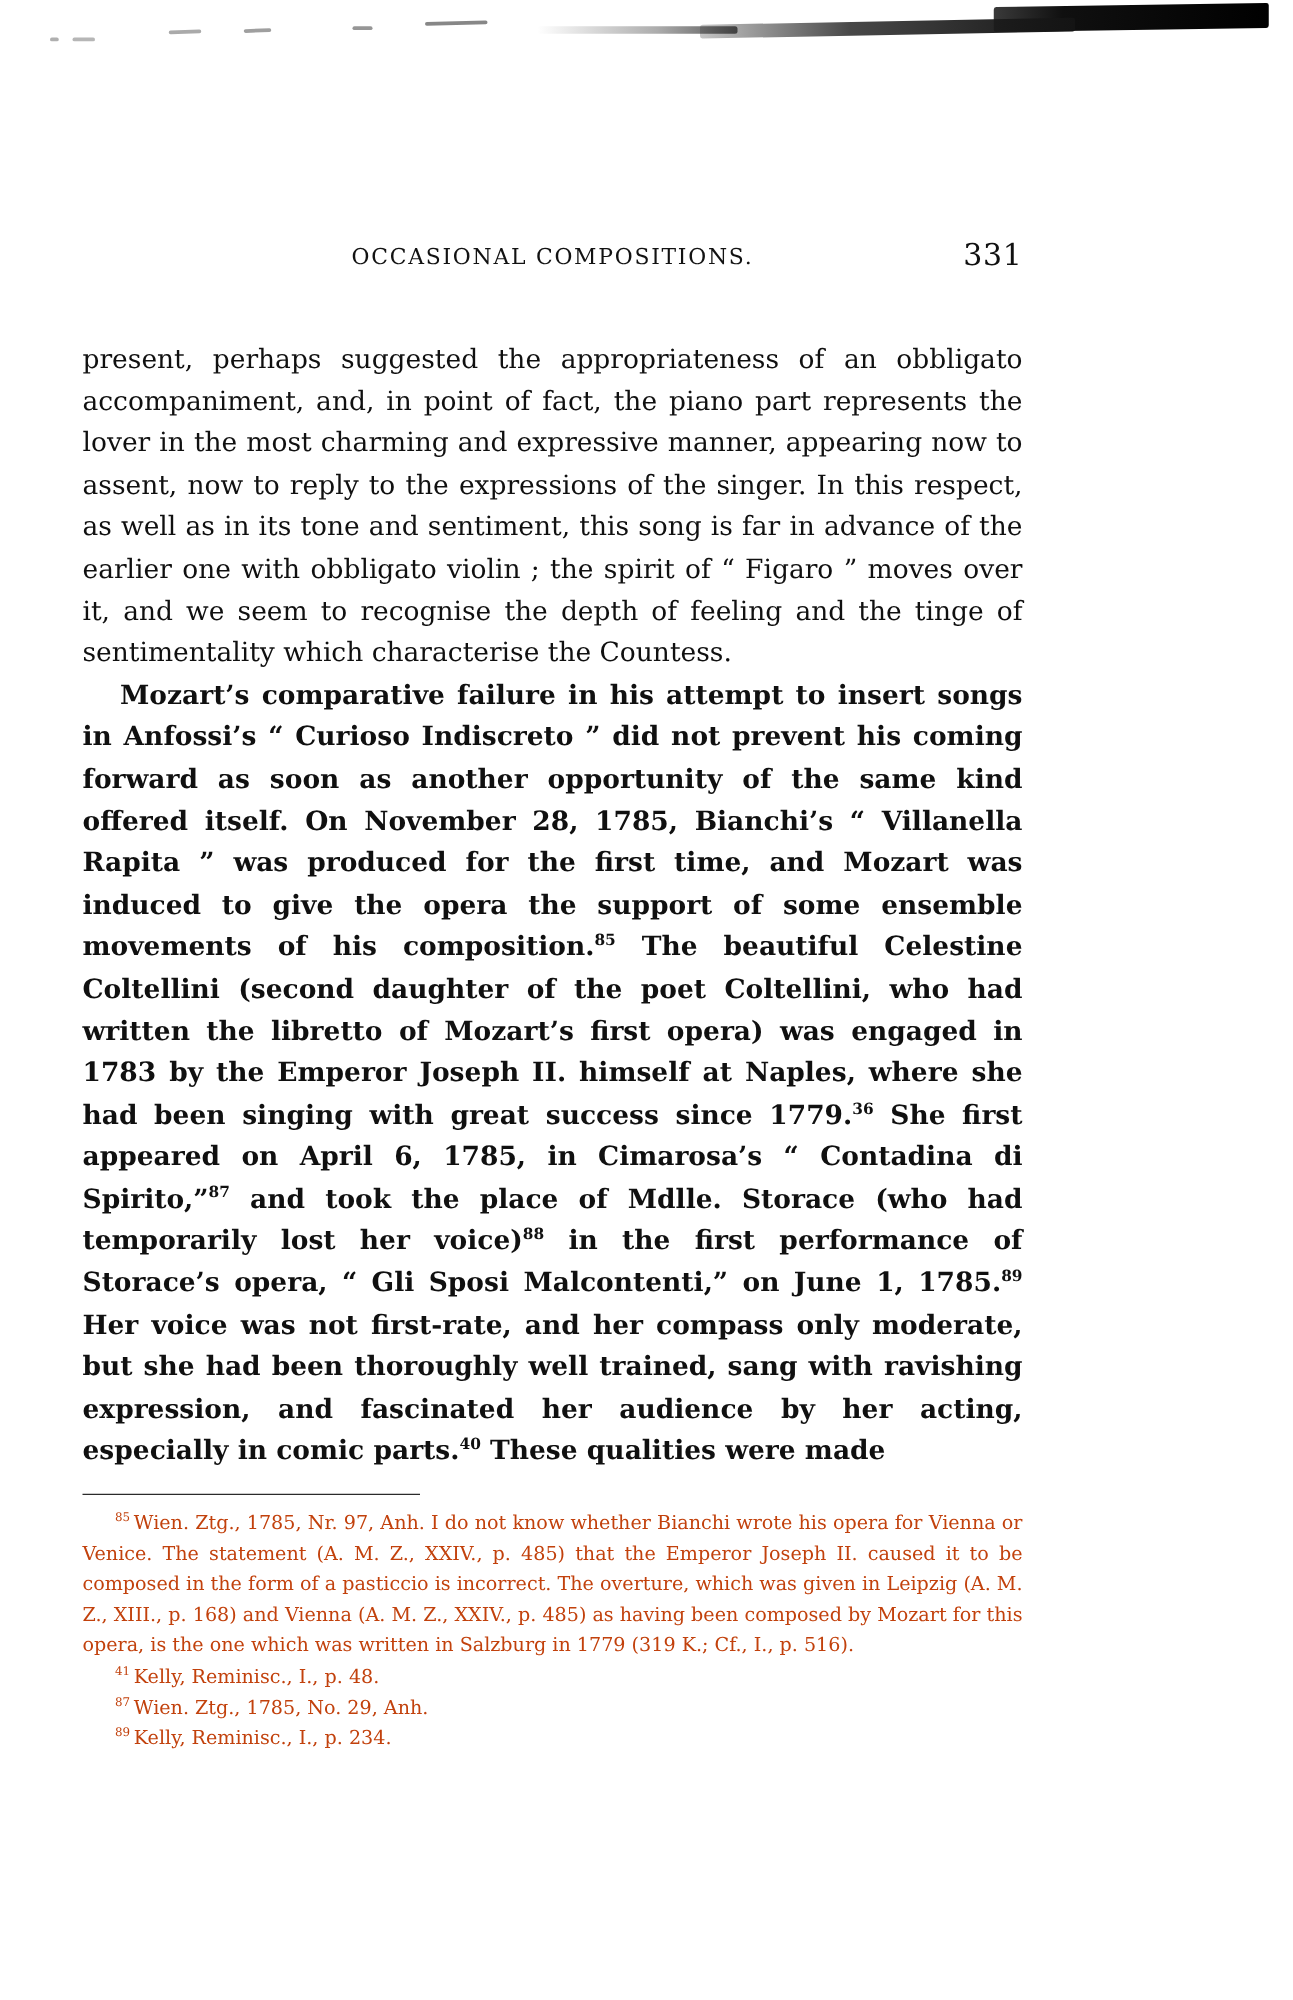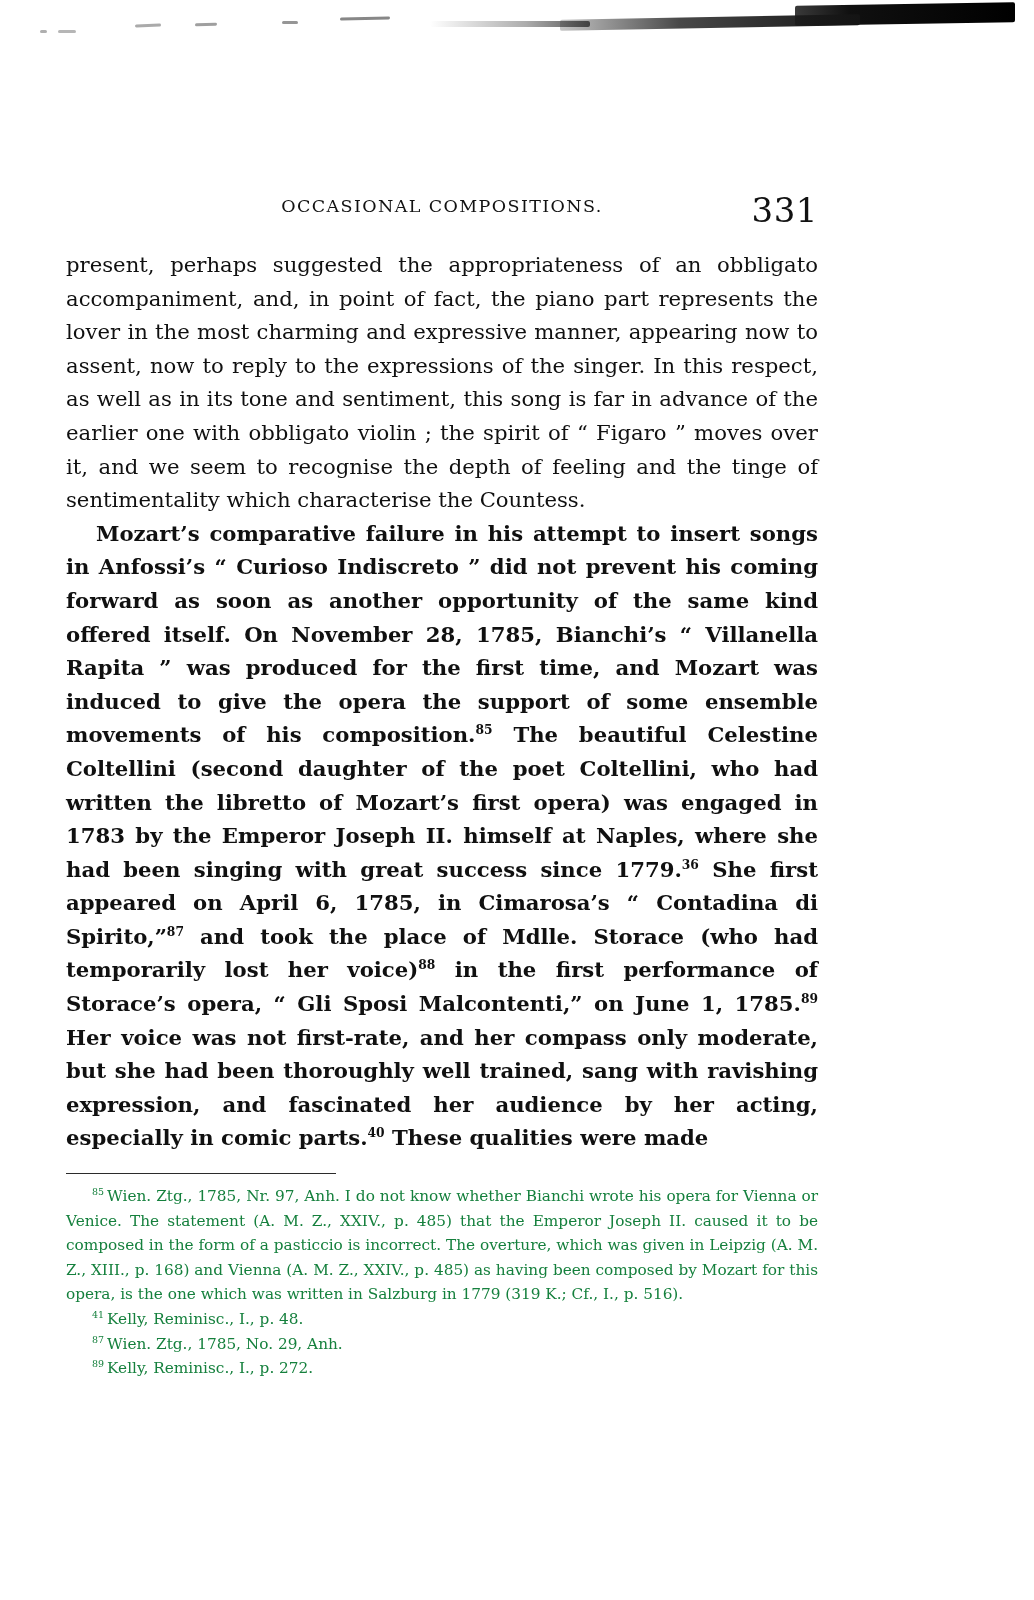--- a/index.html
+++ b/index.html
@@ -101,27 +101,27 @@
     font-family: "DejaVu Serif", serif;
     font-size: 17.5px;
     letter-spacing: 1.4px;
     color: #121212;
   }
   .folio {
     position: absolute;
     right: 0;
     top: -6px;
     font-family: "DejaVu Serif", serif;
-    font-size: 34px;
+    font-size: 24px;
     letter-spacing: 0.5px;
     color: #111;
   }
 
   .body-text {
-    margin-top: 16px;
+    margin-top: 38px;
     font-size: 21.2px;
     line-height: 33.6px;
     text-align: justify;
     color: #101010;
     -webkit-font-smoothing: antialiased;
   }
   .body-text p {
     margin: 0;
   }
   .body-text p.indent {
@@ -138,21 +138,21 @@
     margin: 18px 0 10px 0;
     width: 270px;
     height: 1px;
     background: #2b2b2b;
   }
 
   .notes {
     font-size: 15.3px;
     line-height: 24.6px;
     text-align: justify;
-    color: #15803d;
+    color: #c2410c;
   }
   .notes p {
     margin: 0;
   }
   .notes p.note-indent {
     text-indent: 26px;
   }
   .note-mark {
     font-size: 0.62em;
     vertical-align: super;
@@ -187,17 +187,17 @@
       <p>present, perhaps suggested the appropriateness of an obbligato accompaniment, and, in point of fact, the piano part represents the lover in the most charming and expressive manner, appearing now to assent, now to reply to the expressions of the singer.  In this respect, as well as in its tone and sentiment, this song is far in advance of the earlier one with obbligato violin ; the spirit of “ Figaro ” moves over it, and we seem to recognise the depth of feeling and the tinge of sentimentality which characterise the Countess.</p>
       <p class="indent"><span>Mozart’s comparative failure in his attempt to insert songs in Anfossi’s “ Curioso Indiscreto ” did not prevent his coming forward as soon as another opportunity of the same kind offered itself.  On November 28, 1785, Bianchi’s “ Villanella Rapita ” was produced for the first time, and Mozart was induced to give the opera the support of some ensemble movements of his composition.</span><sup>85</sup><span>  The beautiful Celestine Coltellini (second daughter of the poet Coltellini, who had written the libretto of Mozart’s first opera) was engaged in 1783 by the Emperor Joseph II. himself at Naples, where she had been singing with great success since 1779.</span><sup>36</sup><span>  She first appeared on April 6, 1785, in Cimarosa’s “ Contadina di Spirito,”</span><sup>87</sup><span> and took the place of Mdlle. Storace (who had temporarily lost her voice)</span><sup>88</sup><span> in the first performance of Storace’s opera, “ Gli Sposi Malcontenti,” on June 1, 1785.</span><sup>89</sup><span> Her voice was not first-rate, and her compass only moderate, but she had been thoroughly well trained, sang with ravishing expression, and fascinated her audience by her acting, especially in comic parts.</span><sup>40</sup><span>  These qualities were made</span></p>
     </div>
 
     <div class="rule"></div>
 
     <div class="notes">
       <p class="note-indent"><span class="note-mark">85</span><span>Wien. Ztg., 1785, Nr. 97, Anh.  I do not know whether Bianchi wrote his opera for Vienna or Venice.  The statement (A. M. Z., XXIV., p. 485) that the Emperor Joseph II. caused it to be composed in the form of a pasticcio is incorrect.  The overture, which was given in Leipzig (A. M. Z., XIII., p. 168) and Vienna (A. M. Z., XXIV., p. 485) as having been composed by Mozart for this opera, is the one which was written in Salzburg in 1779 (319 K.; Cf., I., p. 516).</span></p>
       <p class="note-indent"><span class="note-mark">41</span><span>Kelly, Reminisc., I., p. 48.</span></p>
       <p class="note-indent"><span class="note-mark">87</span><span>Wien. Ztg., 1785, No. 29, Anh.</span></p>
-      <p class="note-indent"><span class="note-mark">89</span><span>Kelly, Reminisc., I., p. 272.</span></p>
+      <p class="note-indent"><span class="note-mark">89</span><span>Kelly, Reminisc., I., p. 234.</span></p>
     </div>
 
   </div>
 </div>
 
 </body></html>

